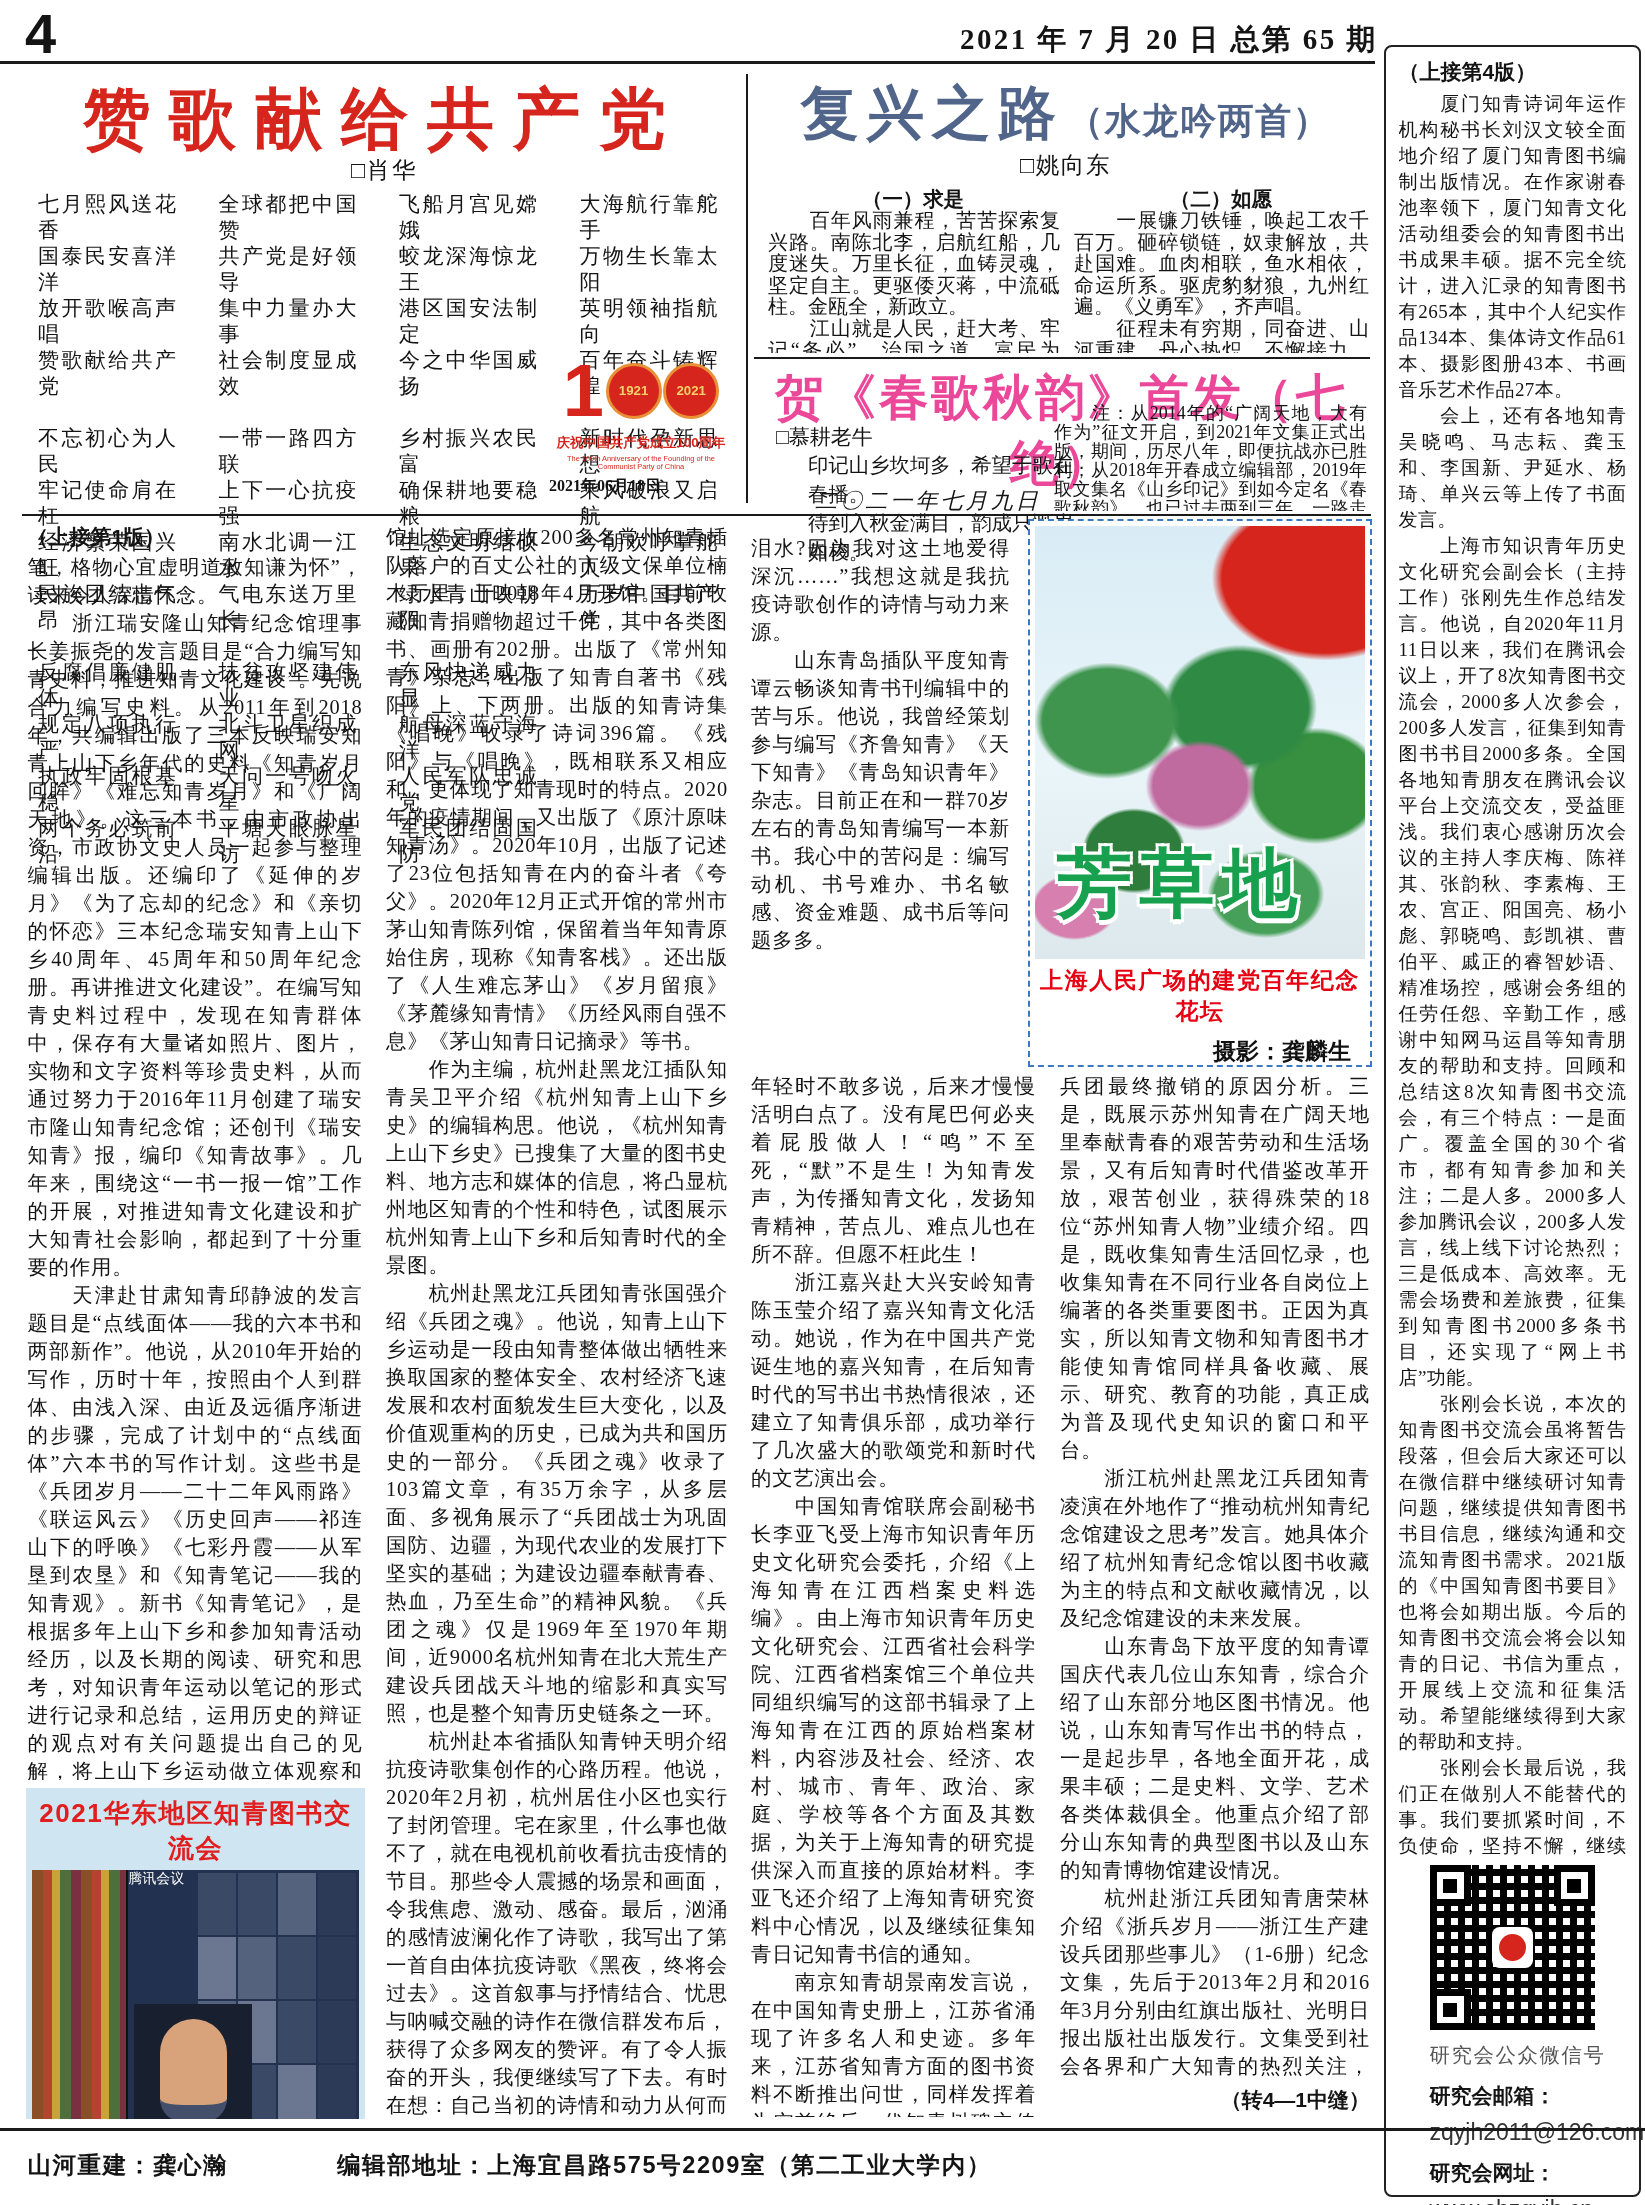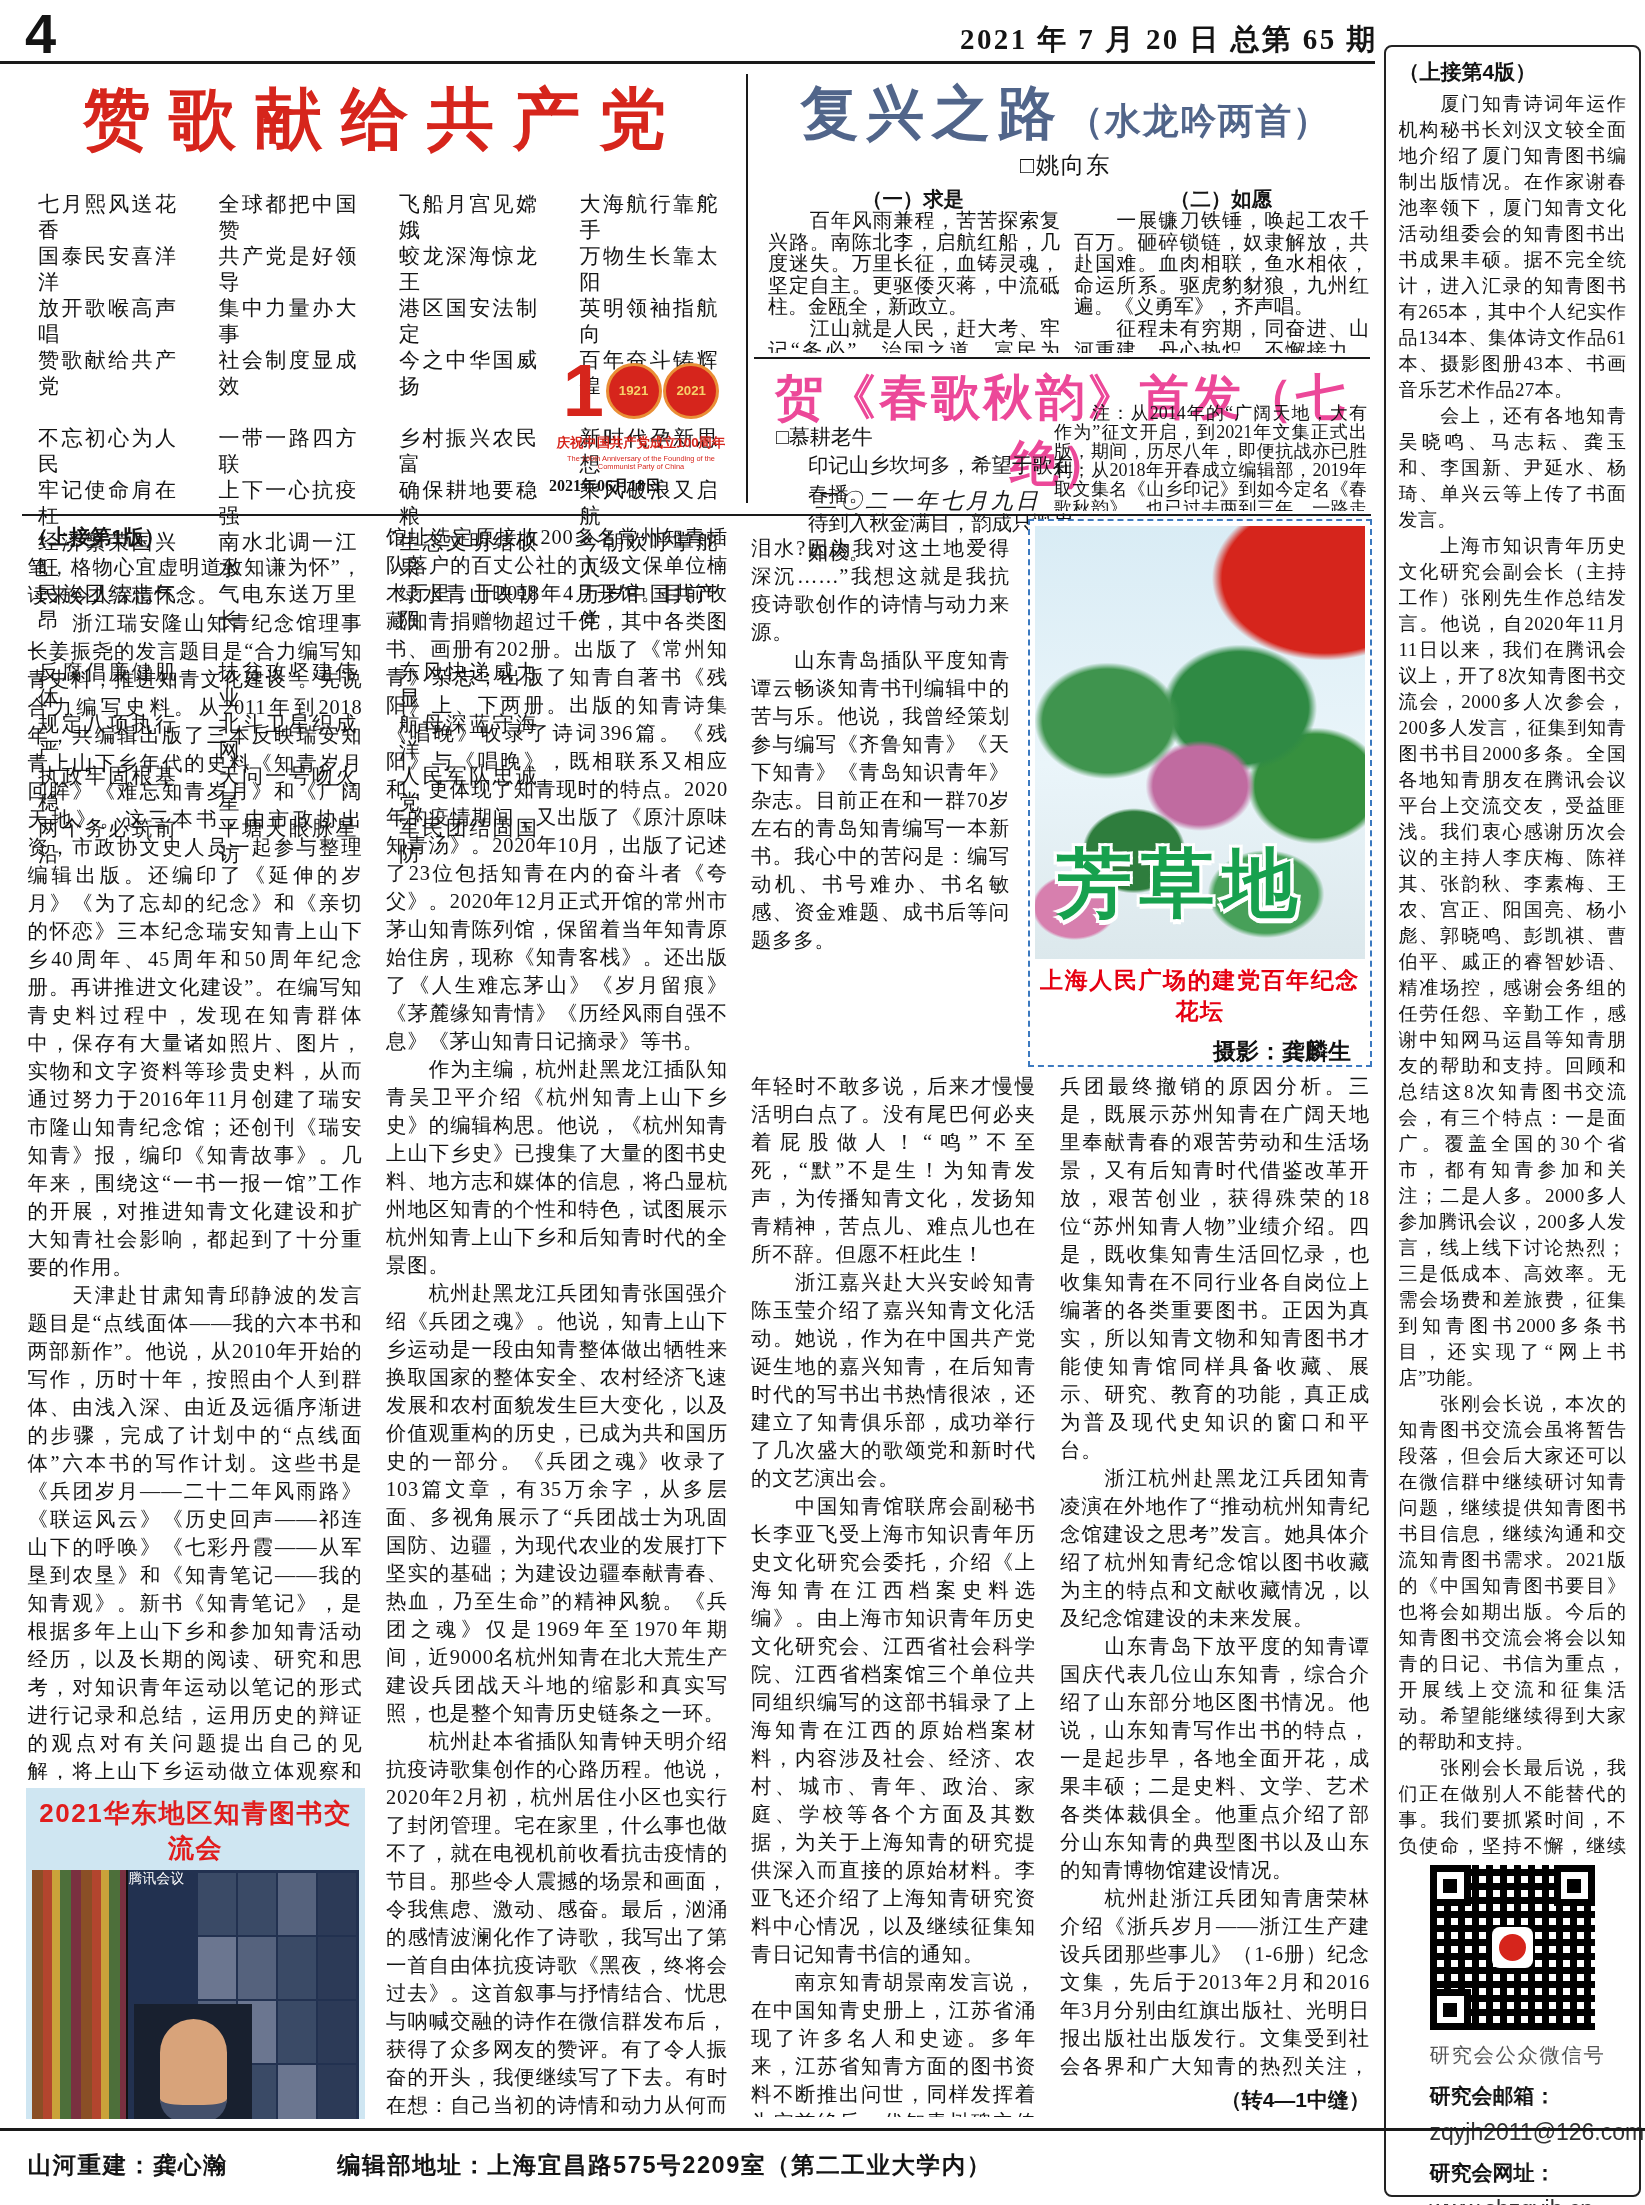--- a/index.html
+++ b/index.html
@@ -101,20 +101,21 @@
 </head>
 <body>
 
 <div class="page">
 
   <div class="abs pagenum" style="left:25px;top:6.3px">4</div>
   <div class="abs dateline" style="left:960px;top:20.4px">2021 年 7 月 20 日  总第 65 期</div>
   <div class="rule" style="left:0;top:61px;width:1375px;height:3.1px"></div>
 
   <div class="abs poem-title" style="left:39px;top:74px;width:690px">赞歌献给共产党</div>
+  <div class="abs author" style="left:39px;top:154px;width:690px">□肖华</div>
   <div class="abs poem-cols" style="left:38px;top:191px;width:705px;height:318px">
     <div class="poem-col">七月熙风送花香
 国泰民安喜洋洋
 放开歌喉高声唱
 赞歌献给共产党
 
 不忘初心为人民
 牢记使命肩在杠
 经济繁荣国兴旺
 民族团结志气昂

